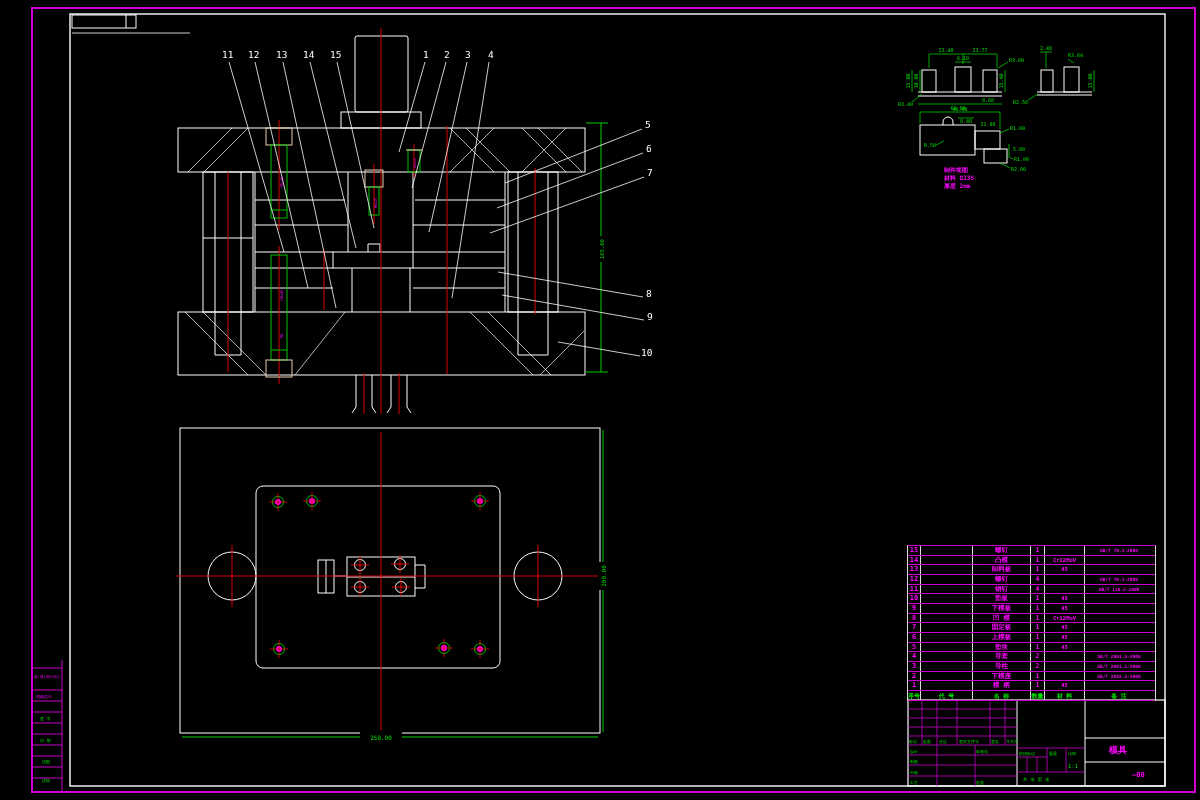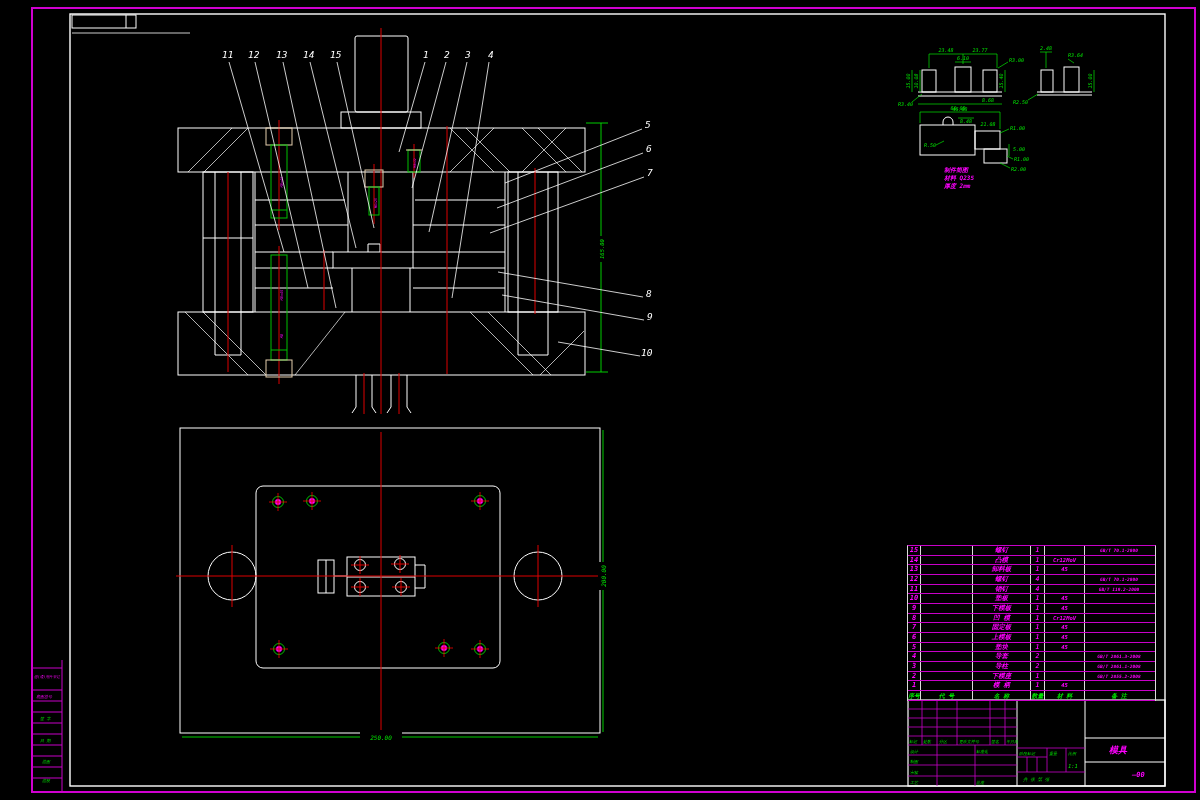--- a/index.html
+++ b/index.html
@@ -1,17 +1,17 @@
 <!DOCTYPE html>
 <html><head>
 <meta charset="utf-8">
 <style>
   html,body{margin:0;padding:0;background:#000;}
   #stage{position:relative;width:1200px;height:800px;background:#000;overflow:hidden;
-         font-family:"DejaVu Sans Mono","Liberation Mono",monospace;font-style:italic;}
+         font-family:"DejaVu Sans Mono","Liberation Mono",monospace;}
   svg{position:absolute;left:0;top:0;}
   svg text{font-family:"DejaVu Sans Mono","Liberation Mono",monospace;}
   
   .ptable{position:absolute;left:907px;top:545px;width:247px;
           border-top:1px solid #c800c8;border-left:1px solid #dcdcdc;border-right:1px solid #dcdcdc;}
   .prow{display:grid;grid-template-columns:13px 52px 58px 14px 40px 68px;height:9.66px;
         border-bottom:1px solid #c800c8;box-sizing:border-box;}
   .prow>span{display:block;border-right:1px solid #dcdcdc;color:#ff00ff;font-size:6.5px;
         line-height:9.4px;text-align:center;overflow:hidden;white-space:nowrap;font-weight:bold;}
   .prow>span:last-child{border-right:none;}

